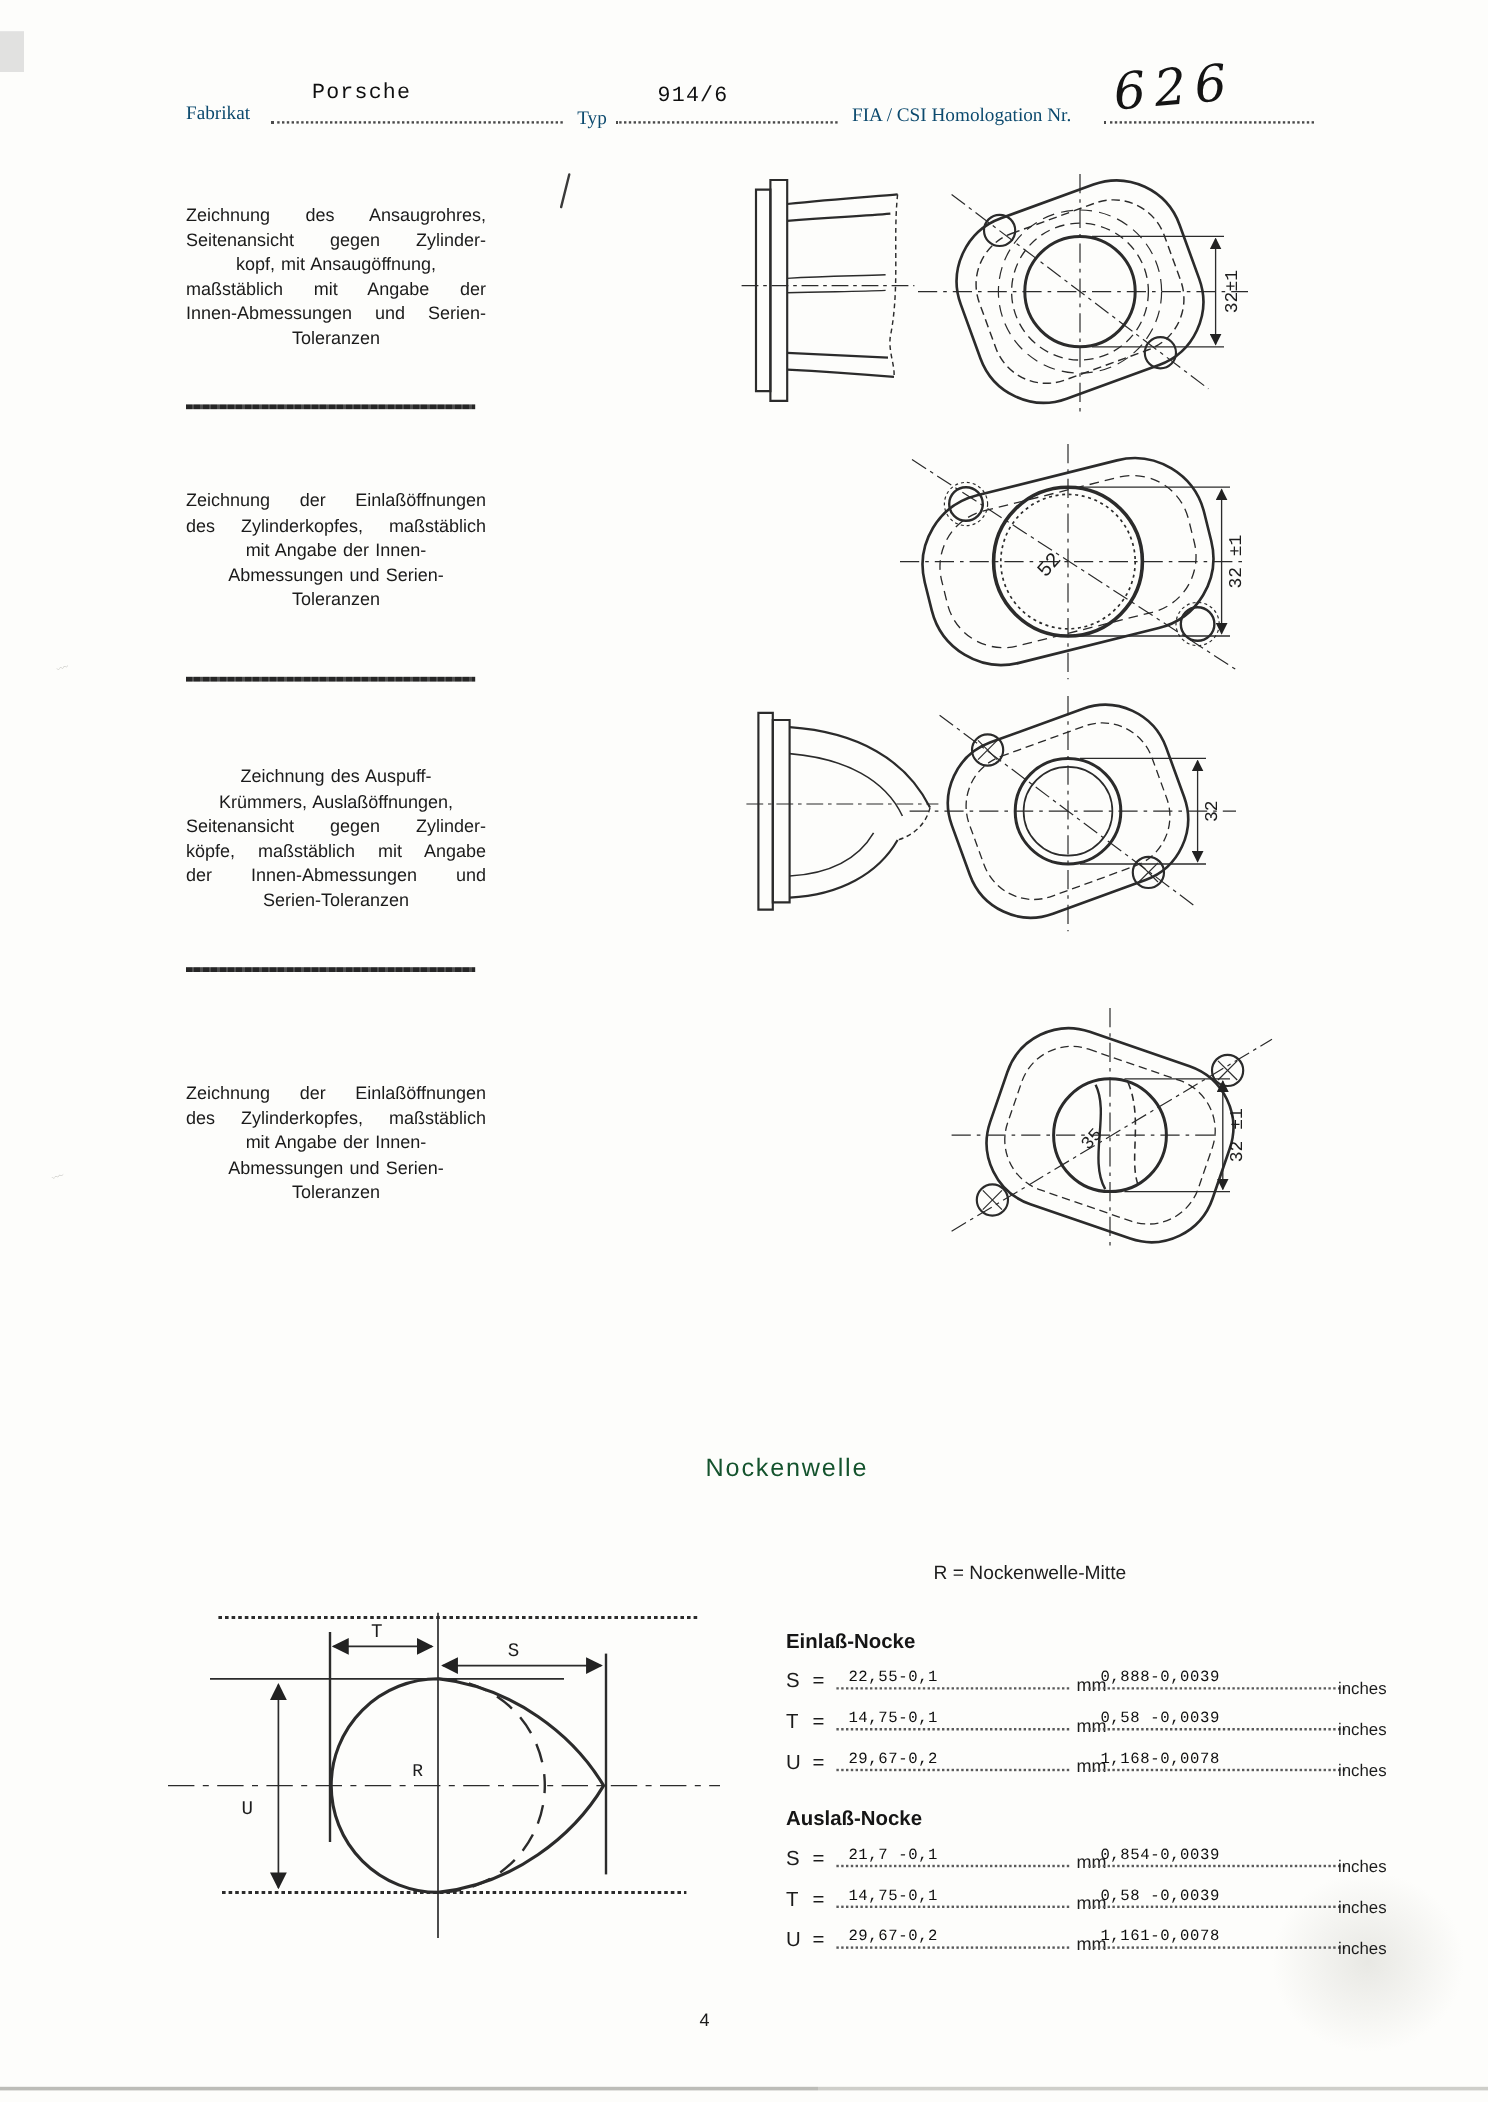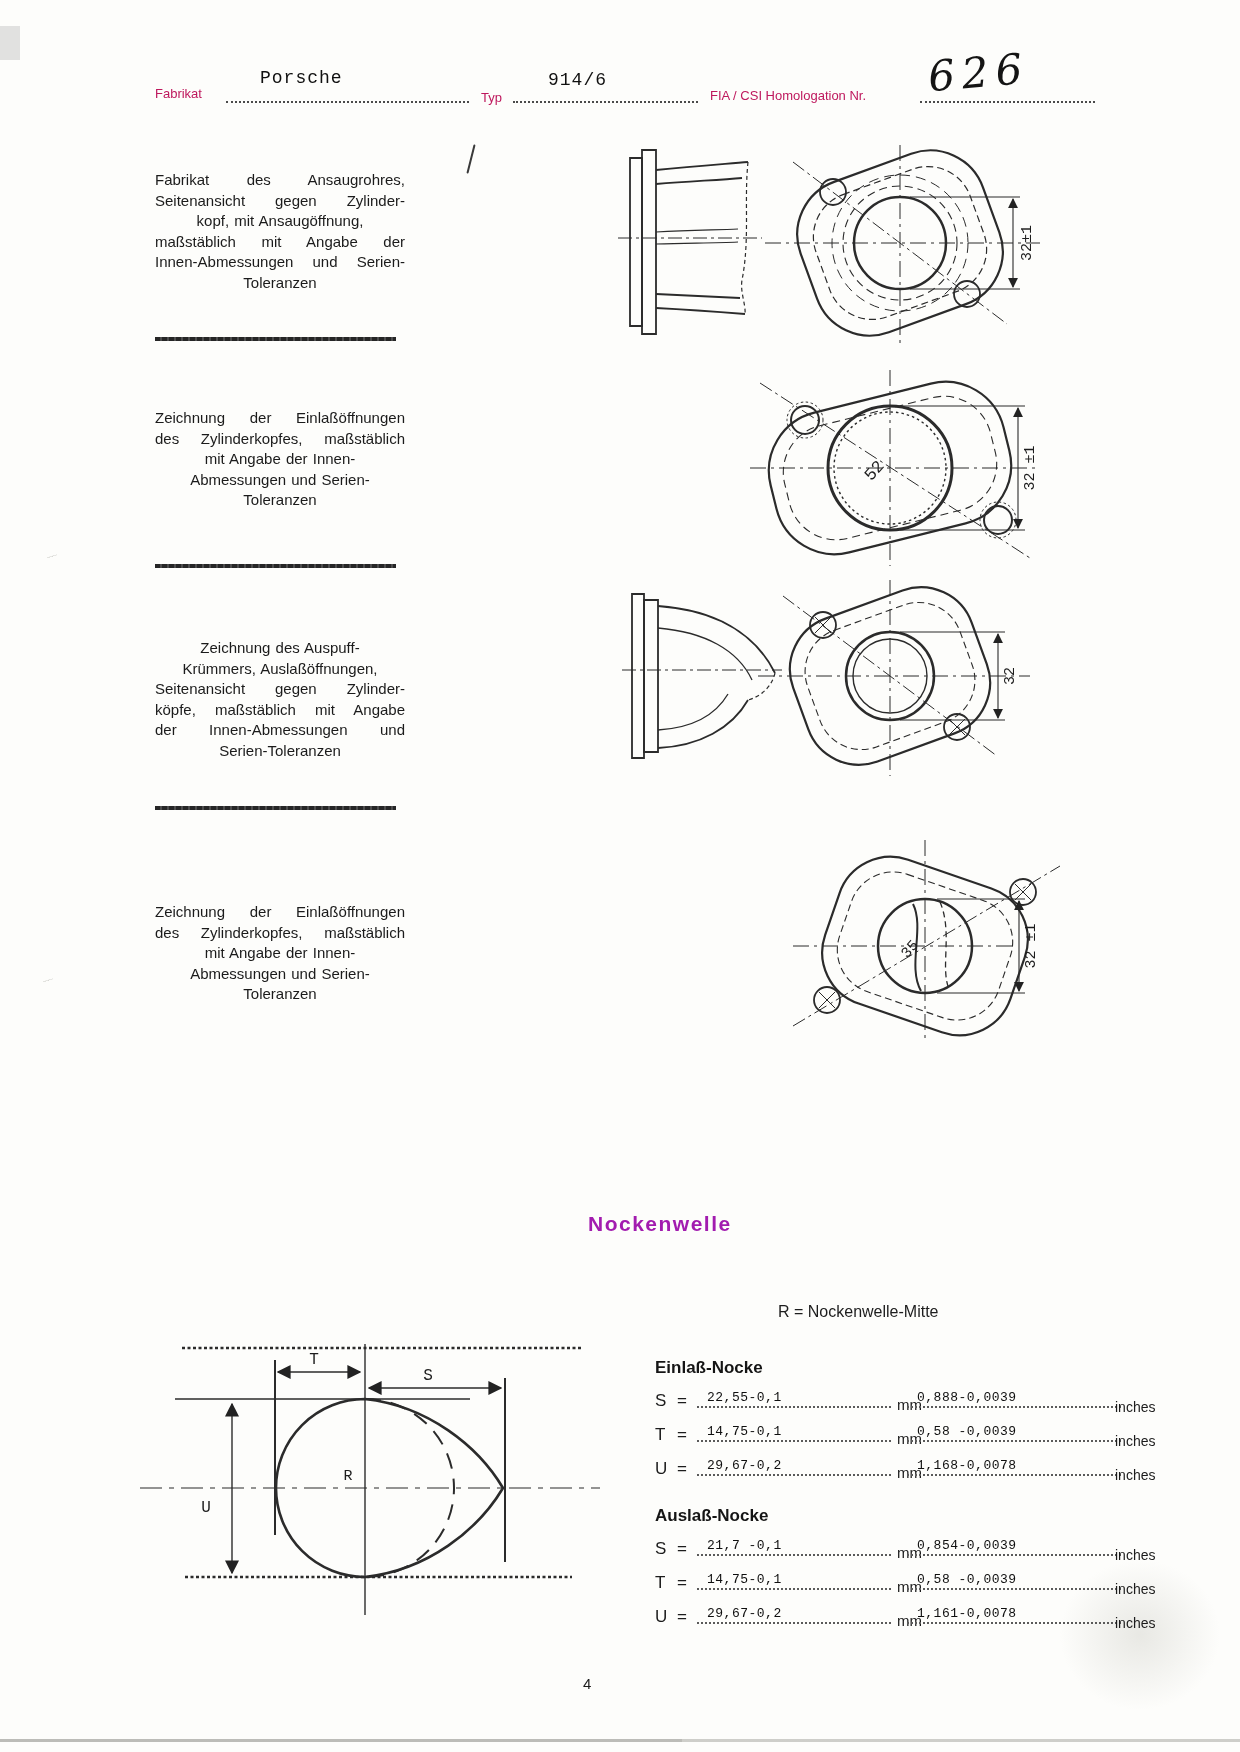--- a/index.html
+++ b/index.html
@@ -2,41 +2,41 @@
 <html><head>
 <meta charset="utf-8">
 <style>
   html,body{margin:0;padding:0;background:#e8e8e6;}
   .page{
     position:relative; width:1240px; height:1752px; margin:0 auto;
     background:#fdfdfb; overflow:hidden; color:#1c1c1c;
     font-family:"Liberation Sans", sans-serif;
   }
   
-  .hdr-label{position:absolute; font-size:13px; color:#be185d; white-space:nowrap;}
+  .hdr-label{position:absolute; font-size:16px; color:#0c4a6e; white-space:nowrap;font-family:Liberation Serif, serif;}
   .dotline{position:absolute; border-bottom:2px dotted #4a4a4a; height:0;}
   .type{font-family:"Liberation Mono", monospace; color:#101010; white-space:nowrap;}
   .typed-value{position:absolute; font-size:18px; letter-spacing:1px;}
   .handwritten{
     position:absolute; font-family:"DejaVu Serif", serif; font-style:italic;
     font-size:42px; letter-spacing:7px; transform:rotate(-5deg); color:#141414;
   }
   
   .desc-block{position:absolute; left:155px; width:250px; font-size:15px; line-height:20.5px; color:#1b1b1b;}
   .desc-line{text-align:center; word-spacing:1px;}
   .desc-line.j{text-align:justify; text-align-last:justify;}
   .sep{
     position:absolute; left:155px; width:241px; height:4px;
     background:repeating-linear-gradient(90deg,#262626 0 5px,#4d4d4d 5px 7px);
   }
   
   .drawing{position:absolute;}
   .drawing svg text{font-family:"Liberation Mono", monospace; fill:#1d1d1d;}
   
-  .cam-heading{position:absolute; left:588px; top:1212px; font-size:21px; font-weight:bold; letter-spacing:1.5px; color:#a21caf;}
+  .cam-heading{position:absolute; left:588px; top:1212px; font-size:21px; font-weight:normal; letter-spacing:1.5px; color:#14532d;}
   .cam-note{position:absolute; left:778px; top:1303px; font-size:16px; color:#1d1d1d;}
   .cam-block{position:absolute; left:655px; width:540px;margin-top:12px;}
   .cam-title{font-size:17px; font-weight:bold; height:22px; color:#151515;}
   .cam-row{position:relative; height:34px;}
   .cam-param{position:absolute; left:0; bottom:3px; font-size:17px;}
   .cam-eq{position:absolute; left:22px; bottom:3px; font-size:17px;}
   .cam-val{
     position:absolute; bottom:6px; border-bottom:2px dotted #5a5a5a;
     font-family:"Liberation Mono", monospace; font-size:13px; letter-spacing:0.5px;
     padding:0 4px 1px 10px; white-space:nowrap; color:#0f0f0f;
@@ -73,21 +73,21 @@
 
   <span class="hdr-label" style="left:481px; top:90px;">Typ</span>
   <div class="dotline" style="left:513px; top:101px; width:185px;"></div>
   <span class="type typed-value" style="left:548px; top:70px;">914/6</span>
 
   <span class="hdr-label" style="left:710px; top:88px;">FIA / CSI Homologation Nr.</span>
   <div class="dotline" style="left:920px; top:101px; width:175px;"></div>
   <span class="handwritten" style="left:928px; top:48px;">626</span>
 
   <div class="desc-block" style="top:170px;">
-    <div class="desc-line j">Fabrikat des Ansaugrohres,</div>
+    <div class="desc-line j">Zeichnung des Ansaugrohres,</div>
     <div class="desc-line j">Seitenansicht gegen Zylinder-</div>
     <div class="desc-line">kopf, mit Ansaugöffnung,</div>
     <div class="desc-line j">maßstäblich mit Angabe der</div>
     <div class="desc-line j">Innen-Abmessungen und Serien-</div>
     <div class="desc-line">Toleranzen</div>
   </div>
   <div class="sep" style="top:337px;"></div>
 
   <div class="desc-block" style="top:408px;">
     <div class="desc-line j">Zeichnung der Einlaßöffnungen</div>

